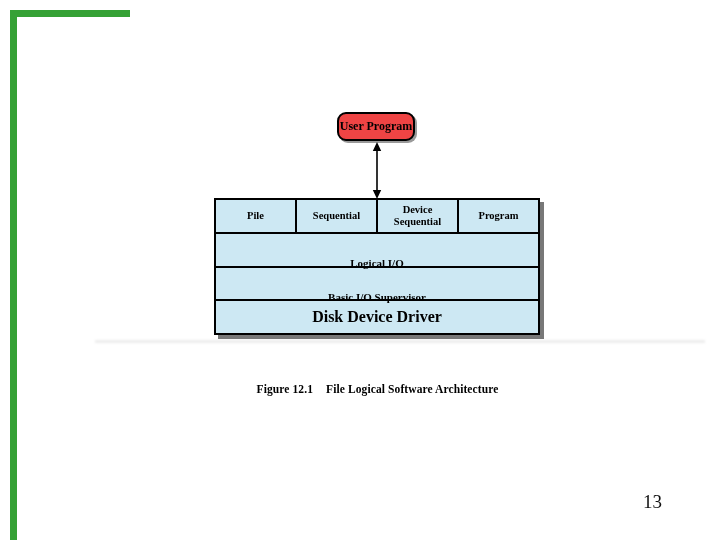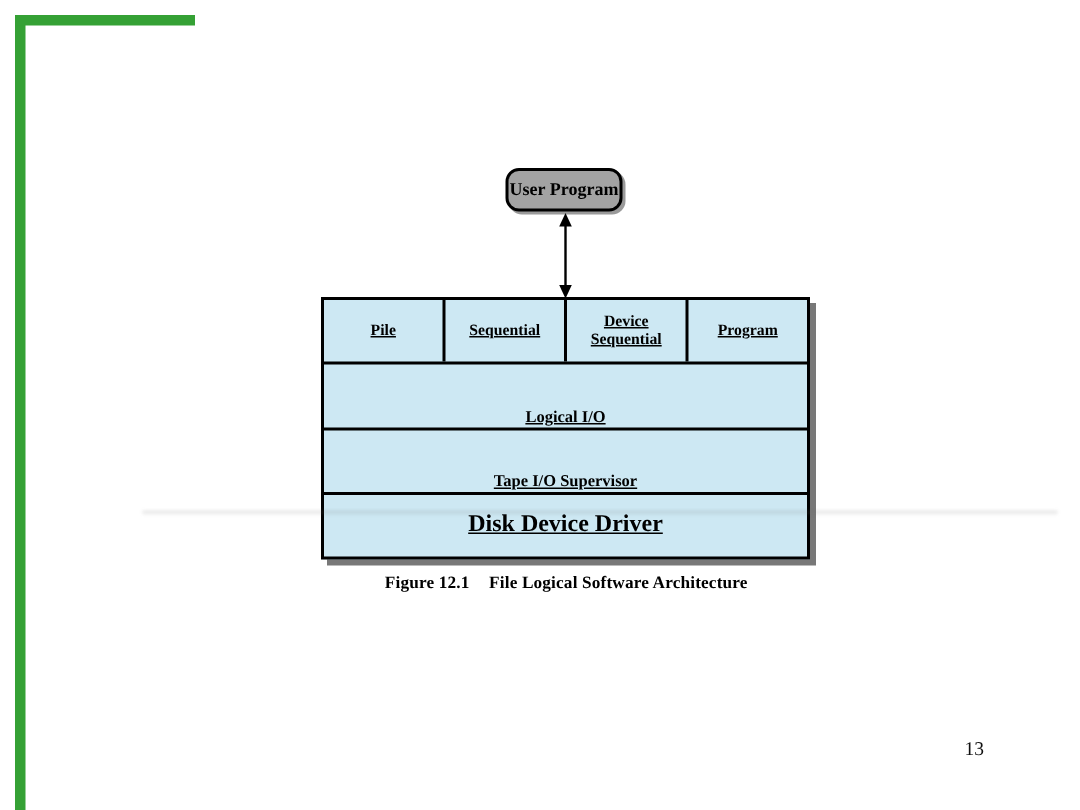--- a/index.html
+++ b/index.html
@@ -42,25 +42,25 @@
   .connector {
     position: absolute;
     left: 369px; top: 142px;
     width: 16px; height: 57px;
   }
 
   
   .arch-table {
     position: absolute;
     left: 214px; top: 198px;
-    width: 326px; height: 175px;
+    width: 326px; height: 137px;
     border: 2px solid #000;
     box-shadow: 4px 4px 0 #787878;
     box-sizing: border-box;
-    display: flex; flex-direction: column; text-decoration: underline;
+    display: flex; flex-direction: column;
   }
   .arch-row {
     flex: 1 1 0;
     display: flex;
     border-top: 2px solid #000;
     min-height: 0;
   }
   .arch-row:first-child { border-top: none; }
   .arch-cell {
     flex: 1 1 0;
@@ -93,33 +93,33 @@
     text-align: center;
     font-weight: bold; font-size: 11.5px; color: #000;
     letter-spacing: 0.1px;
   }
   .caption .gap { display: inline-block; width: 13px; }
 
   
   .page-number {
     position: absolute;
     left: 643px; top: 491px;
-    font-size: 13px; color: #111;
+    font-size: 19px; color: #111;
     font-weight: normal;
   }
 </style>
 </head>
 <body>
 
 <div class="slide">
 
   <div class="accent-v" style="background-color: rgb(53, 161, 53);"></div>
   <div class="accent-h" style="background-color: rgb(53, 161, 53);"></div>
 
-  <div class="user-program" style="background-color: #a3a3a3; font-family: Liberation Serif, serif;">
+  <div class="user-program" style="background-color: #ef4444; font-family: Liberation Serif, serif;">
     <span>User Program</span>
   </div>
 
   <svg class="connector" viewBox="0 0 16 57" xmlns="http://www.w3.org/2000/svg">
     <line x1="8" y1="6" x2="8" y2="51" stroke="#000" stroke-width="1.6"></line>
     <polygon points="8,0 3.8,9 12.2,9" fill="#000"></polygon>
     <polygon points="8,57 3.8,48 12.2,48" fill="#000"></polygon>
   </svg>
 
   <div class="arch-table" style="background-color: rgb(205, 232, 243);">
@@ -129,21 +129,21 @@
       <div class="arch-cell">Sequential</div>
       <div class="arch-cell">Device Sequential</div>
       <div class="arch-cell">Program</div>
     </div>
 
     <div class="arch-row single">
       <div class="arch-cell">Logical I/O</div>
     </div>
 
     <div class="arch-row single">
-      <div class="arch-cell">Tape I/O Supervisor</div>
+      <div class="arch-cell">Basic I/O Supervisor</div>
     </div>
 
 
     <div class="arch-row">
       <div class="arch-cell">Disk Device Driver</div>
     </div>
 
   </div>
 
   <div class="scan-artifact"></div>

